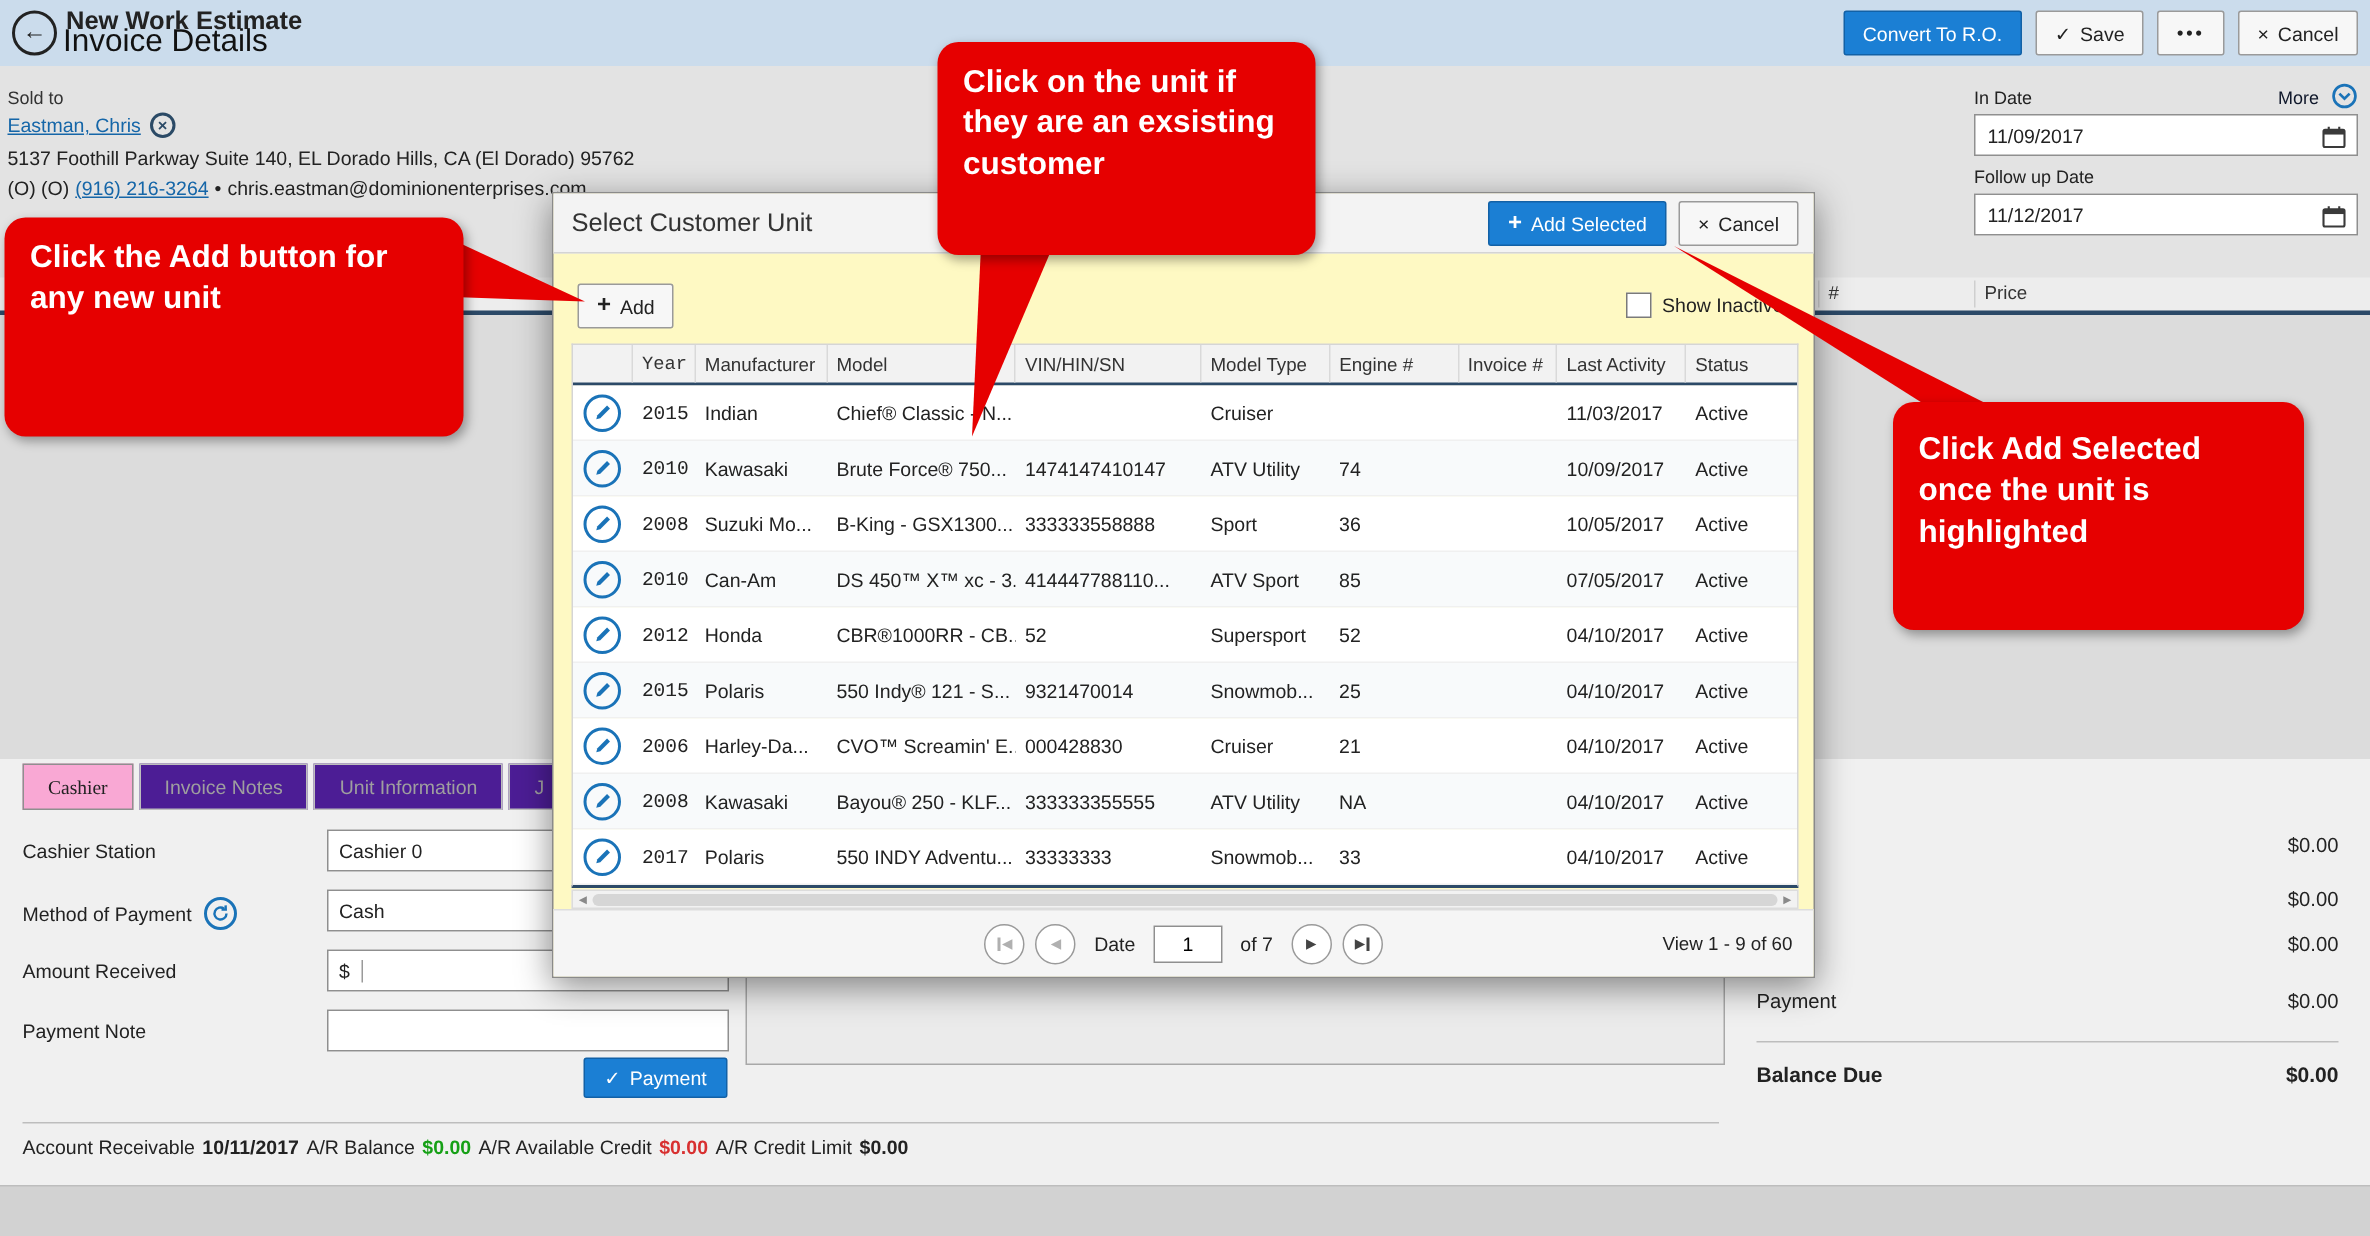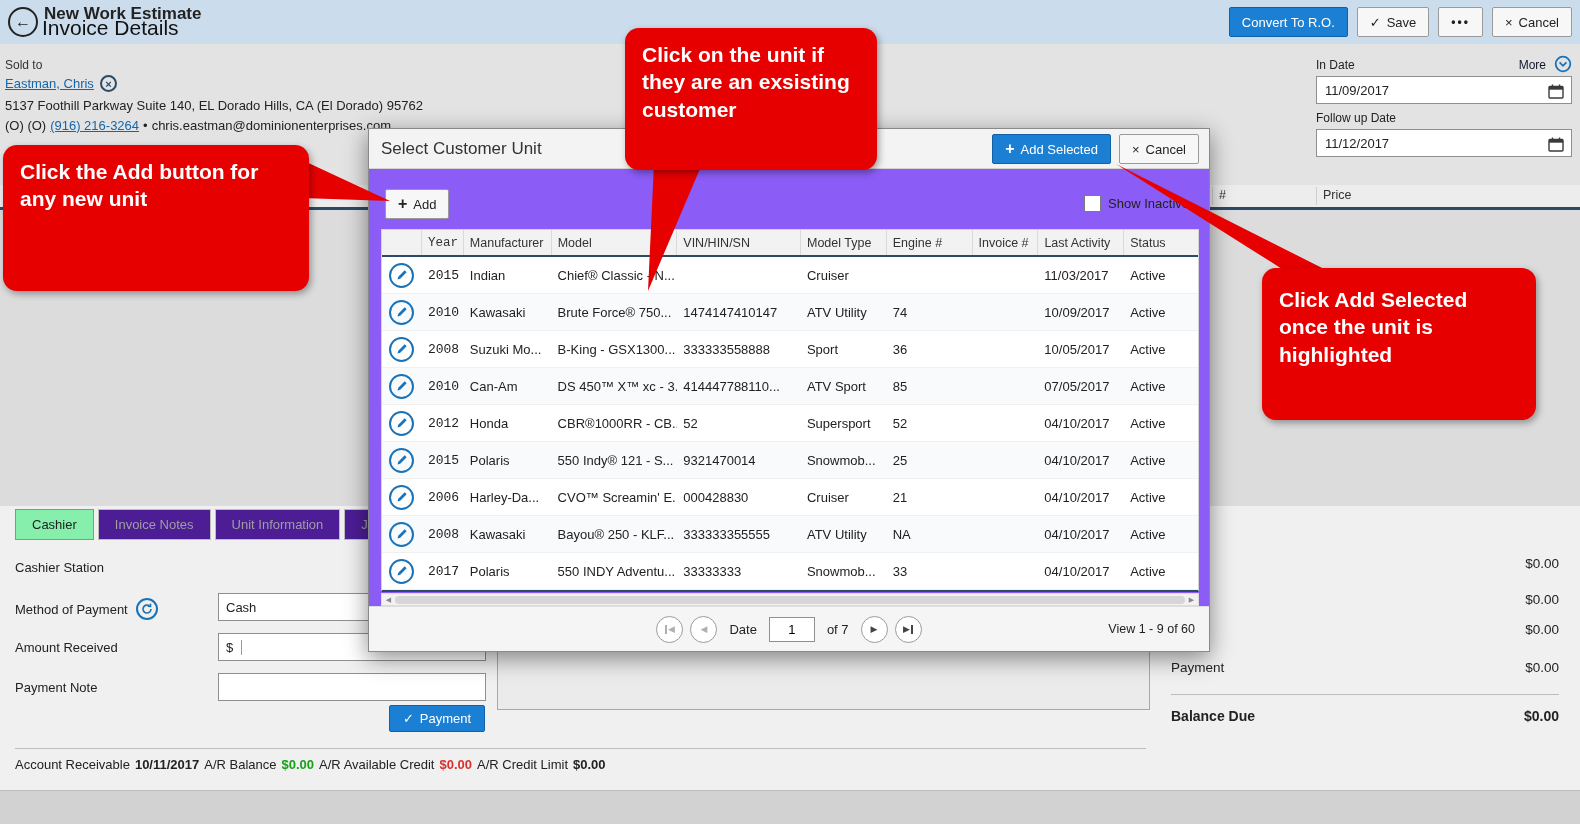--- a/index.html
+++ b/index.html
@@ -48,21 +48,21 @@
   .navy-line { position:absolute; left:0; top:207px; width:1580px; height:3px; background:#2c4a68; }
   .grid-area { position:absolute; left:0; top:210px; width:1580px; height:296px; background:#dcdcdc; }
 
   
   .bottom { position:absolute; left:0; top:506px; width:1580px; height:284px; background:#f0f0f0; }
   .bottom-strip { position:absolute; left:0; top:790px; width:1580px; height:34px; background:#d2d2d2; border-top:1px solid #bdbdbd; }
 
   .tabs { position:absolute; left:15px; top:3px; display:flex; gap:4px; }
   .tab { height:31px; padding:0 16px; display:flex; align-items:center; font-size:13px;
          border:1px solid #bdbdbd; background:#4c1d95; color:#9f9f9f; cursor:pointer; }
-  .tab.active { background:#86efac; border-color:#8f8f8f; color:#222; }
+  .tab.active { background:#f9a8d4; border-color:#8f8f8f; color:#222;font-family:Liberation Serif, serif; }
 
   .form-label { position:absolute; left:15px; font-size:13px; color:#222; display:flex; align-items:center; gap:8px; }
   .field { position:absolute; left:218px; width:268px; height:28px; background:#fff; border:1px solid #8f8f8f;
            display:flex; align-items:center; padding:0 7px; font-size:13px; cursor:pointer; }
   .field .arrow { margin-left:auto; color:#666; font-size:10px; }
   .field input { border:none; outline:none; flex:1; font:inherit; color:inherit; background:transparent; min-width:0; }
   .prefix { padding-right:8px; border-right:1px solid #9a9a9a; margin-right:8px; }
   .refresh-icon { width:22px; height:22px; border:2px solid #1a73b8; border-radius:50%;
                   display:inline-flex; align-items:center; justify-content:center; cursor:pointer; }
   .pay-btn { position:absolute; left:389px; top:199px; width:96px; height:27px; background:#1b7fd4; border:1px solid #1261a6;
@@ -75,21 +75,21 @@
   .b { font-weight:bold; }
   .green { color:#16a016; font-weight:bold; }
   .redtxt { color:#d83030; font-weight:bold; }
 
   .summary { position:absolute; left:1165px; top:42px; width:402px; height:200px; font-size:13.5px; }
   .sum-row { position:absolute; left:6px; right:8px; display:flex; justify-content:space-between; }
   .sum-div { position:absolute; left:6px; right:8px; top:146px; border-top:1px solid #bdbdbd; }
   .balance { font-weight:bold; font-size:14px; }
 
   
-  .modal { position:absolute; left:368px; top:128px; width:842px; height:524px; background:#8b5cf6;
+  .modal { position:absolute; left:368px; top:128px; width:842px; height:524px; background:#fef9c3;
            border:1px solid #8a8a8a; box-shadow:0 6px 22px rgba(0,0,0,.45); z-index:10; }
   .modal-header { position:absolute; top:0; left:0; right:0; height:40px; background:#f3f3f3; border-bottom:1px solid #d4d4d4; }
   .modal-title { position:absolute; left:12px; top:0; line-height:40px; font-size:17px; color:#333; }
   .modal-hbtns { position:absolute; right:10px; top:5px; display:flex; gap:8px; }
   .add-btn { position:absolute; left:16px; top:60px; height:30px; }
   .show-inactive { position:absolute; right:20px; top:66px; display:flex; align-items:center; gap:7px; font-size:13px; cursor:pointer; }
   .checkbox { width:17px; height:17px; background:#fff; border:1px solid #7a7a7a; }
 
   .unit-table { position:absolute; left:12px; top:100px; width:818px; border:1px solid #d5d5d5; border-bottom:2px solid #2c4a68; }
   .thead { display:flex; height:27px; background:#f2f2f2; border-bottom:2px solid #2c4a68; font-size:12.5px; color:#333; }
@@ -223,20 +223,24 @@
     <div class="tabs">
       <div class="tab active">Cashier</div>
       <div class="tab">Invoice Notes</div>
       <div class="tab">Unit Information</div>
       <div class="tab">J</div>
     </div>
 
     <div class="form-label" style="top:54px">
       <span>Cashier Station</span>
     </div>
+    <div class="field" style="top:47px">
+      <span>Cashier 0</span>
+        <span class="arrow">▾</span>
+    </div>
 
     <div class="form-label" style="top:92px">
       <span>Method of Payment</span>
       <span class="refresh-icon">
         <svg width="12" height="12" viewBox="0 0 12 12">
             <path d="M10 6 A4 4 0 1 1 8.4 2.8" fill="none" stroke="#1a73b8" stroke-width="1.6"></path>
             <path d="M9.4 0.6 L9.5 3.4 L6.7 3.3" fill="none" stroke="#1a73b8" stroke-width="1.6"></path>
           </svg>
       </span>
     </div>

